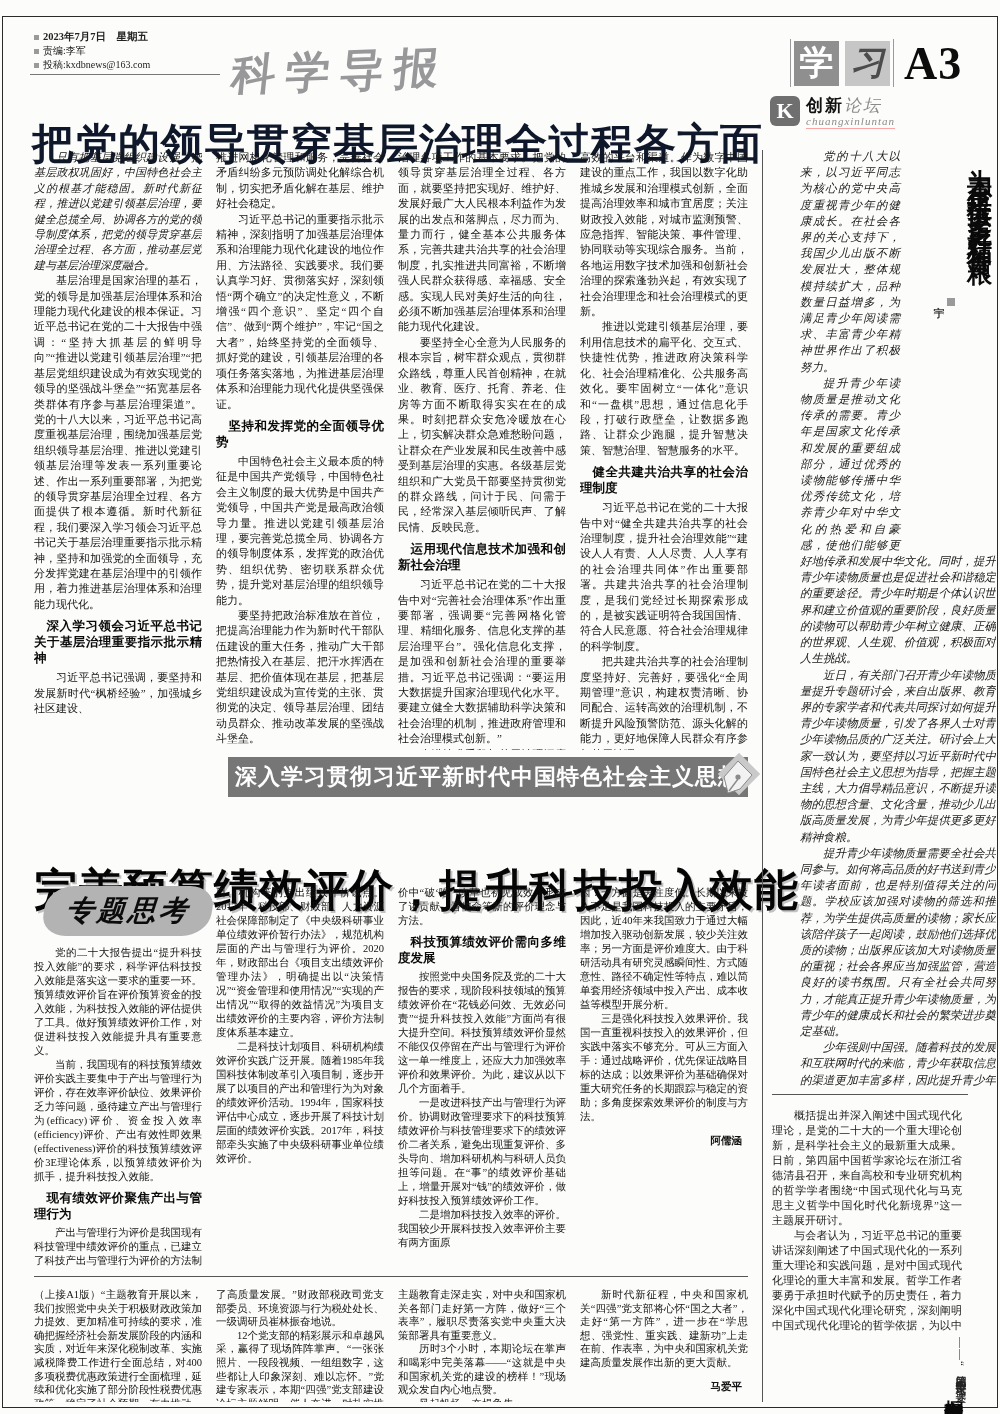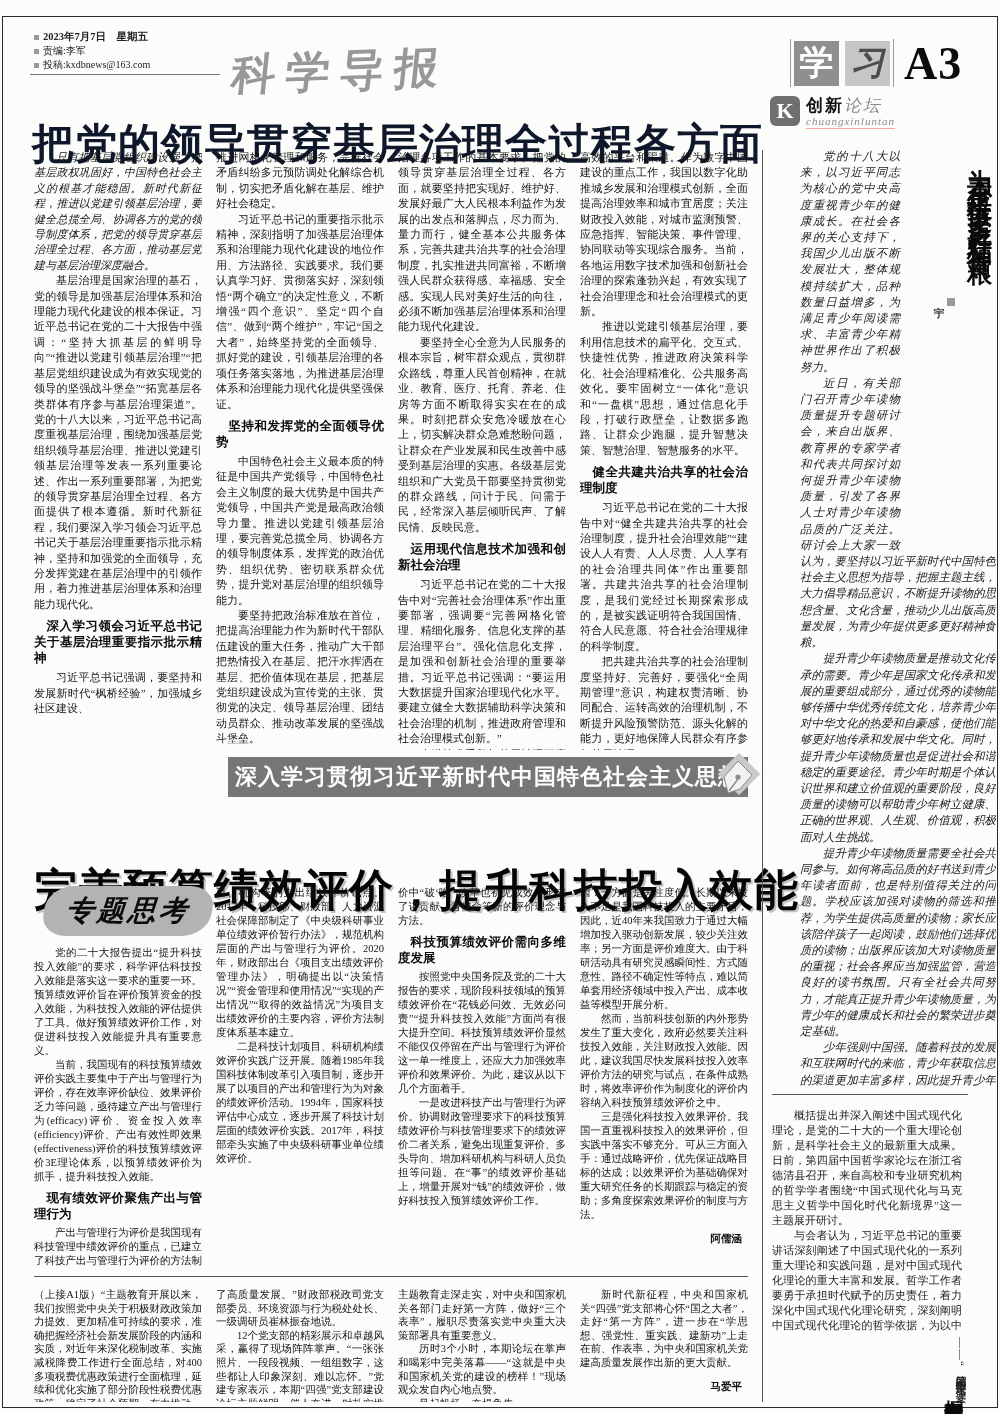--- a/index.html
+++ b/index.html
@@ -172,24 +172,24 @@
   </div>
 <div class="col fcol c2">
     <p class="para cont">目、机构等的支出绩效评价试点。2017年，科技部、财政部、人力资源社会保障部制定了《中央级科研事业单位绩效评价暂行办法》，规范机构层面的产出与管理行为评价。2020年，财政部出台《项目支出绩效评价管理办法》，明确提出以“决策情况”“资金管理和使用情况”“实现的产出情况”“取得的效益情况”为项目支出绩效评价的主要内容，评价方法制度体系基本建立。</p>
     <p class="para">二是科技计划项目、科研机构绩效评价实践广泛开展。随着1985年我国科技体制改革引入项目制，逐步开展了以项目的产出和管理行为为对象的绩效评价活动。1994年，国家科技评估中心成立，逐步开展了科技计划层面的绩效评价实践。2017年，科技部牵头实施了中央级科研事业单位绩效评价。</p>
   </div>
 <div class="col fcol c3">
     <p class="para cont">价中“破‘唯’”改革也初见成效，形成了讲贡献、看使命等新的评价理念与方法。</p>
     <h3 class="subhead">科技预算绩效评价需向多维度发展</h3>
     <p class="para">按照党中央国务院及党的二十大报告的要求，现阶段科技领域的预算绩效评价在“花钱必问效、无效必问责”“提升科技投入效能”方面尚有很大提升空间。科技预算绩效评价显然不能仅仅停留在产出与管理行为评价这一单一维度上，还应大力加强效率评价和效果评价。为此，建议从以下几个方面着手。</p>
     <p class="para">一是改进科技产出与管理行为评价。协调财政管理要求下的科技预算绩效评价与科技管理要求下的绩效评价二者关系，避免出现重复评价、多头导向、增加科研机构与科研人员负担等问题。在“事”的绩效评价基础上，增量开展对“钱”的绩效评价，做好科技投入预算绩效评价工作。</p>
+    <p class="para">二是增加科技投入效率的评价。我国较少开展科技投入效率评价主要有两方面原</p>
   </div>
 <div class="col fcol c4">
     <p class="para cont">因：一方面是关注度低。长期以来投入不足是我国科技投入的主要矛盾，因此，近40年来我国致力于通过大幅增加投入驱动创新发展，较少关注效率；另一方面是评价难度大。由于科研活动具有研究灵感瞬间性、方式随意性、路径不确定性等特点，难以简单套用经济领域中投入产出、成本收益等模型开展分析。</p>
-    <p class="para">然而，当前科技创新的内外形势发生了重大变化，政府必然要关注科技投入效能，关注财政投入效能。因此，建议我国尽快发展科技投入效率评价方法的研究与试点，在条件成熟时，将效率评价作为制度化的评价内容纳入科技预算绩效评价之中。</p>
     <p class="para">三是强化科技投入效果评价。我国一直重视科技投入的效果评价，但实践中落实不够充分。可从三方面入手：通过战略评价，优先保证战略目标的达成；以效果评价为基础确保对重大研究任务的长期跟踪与稳定的资助；多角度探索效果评价的制度与方法。</p>
     <p class="para byline">阿儒涵</p>
   </div>
 
 <div class="vdivider"></div>
 <div class="hr-main"></div>
 <div class="hr-side"></div>
 
 <div class="col ccol c1">
     <p class="para cont">（上接A1版）“主题教育开展以来，我们按照党中央关于积极财政政策加力提效、更加精准可持续的要求，准确把握经济社会新发展阶段的内涵和实质，对近年来深化税制改革、实施减税降费工作进行全面总结，对400多项税费优惠政策进行全面梳理，延续和优化实施了部分阶段性税费优惠政策，稳定了社会预期，有力推动</p>
@@ -211,22 +211,22 @@
 <div class="side1">
   <div class="float-title">
     <div class="vbyline">
       <span class="sq"></span>
       <span>宁宇</span>
     </div>
     <div class="vtitle">为青少年提供更多更好精神食粮</div>
   </div>
   <div class="kaiti">
       <p class="para">党的十八大以来，以习近平同志为核心的党中央高度重视青少年的健康成长。在社会各界的关心支持下，我国少儿出版不断发展壮大，整体规模持续扩大，品种数量日益增多，为满足青少年阅读需求、丰富青少年精神世界作出了积极努力。</p>
+      <p class="para">提升青少年读物质量是推动文化传承的需要。青少年是国家文化传承和发展的重要组成部分，通过优秀的读物能够传播中华优秀传统文化，培养青少年对中华文化的热爱和自豪感，使他们能够更好地传承和发展中华文化。同时，提升青少年读物质量也是促进社会和谐稳定的重要途径。青少年时期是个体认识世界和建立价值观的重要阶段，良好质量的读物可以帮助青少年树立健康、正确的世界观、人生观、价值观，积极面对人生挑战。</p>
       <p class="para">近日，有关部门召开青少年读物质量提升专题研讨会，来自出版界、教育界的专家学者和代表共同探讨如何提升青少年读物质量，引发了各界人士对青少年读物品质的广泛关注。研讨会上大家一致认为，要坚持以习近平新时代中国特色社会主义思想为指导，把握主题主线，大力倡导精品意识，不断提升读物的思想含量、文化含量，推动少儿出版高质量发展，为青少年提供更多更好精神食粮。</p>
-      <p class="para">提升青少年读物质量是推动文化传承的需要。青少年是国家文化传承和发展的重要组成部分，通过优秀的读物能够传播中华优秀传统文化，培养青少年对中华文化的热爱和自豪感，使他们能够更好地传承和发展中华文化。同时，提升青少年读物质量也是促进社会和谐稳定的重要途径。青少年时期是个体认识世界和建立价值观的重要阶段，良好质量的读物可以帮助青少年树立健康、正确的世界观、人生观、价值观，积极面对人生挑战。</p>
       <p class="para">提升青少年读物质量需要全社会共同参与。如何将高品质的好书送到青少年读者面前，也是特别值得关注的问题。学校应该加强对读物的筛选和推荐，为学生提供高质量的读物；家长应该陪伴孩子一起阅读，鼓励他们选择优质的读物；出版界应该加大对读物质量的重视；社会各界应当加强监管，营造良好的读书氛围。只有全社会共同努力，才能真正提升青少年读物质量，为青少年的健康成长和社会的繁荣进步奠定基础。</p>
       <p class="para">少年强则中国强。随着科技的发展和互联网时代的来临，青少年获取信息的渠道更加丰富多样，因此提升青少年读物质量的工作更显其重要性和必要性。不断促进青少年读物思想含量有效提升，让青少年读者读到的好书越来越多，必将促进下一代健康成长，帮助他们从阅读中收获丰盈的精神食粮。</p>
     </div>
 </div>
 
 <div class="phil">
   <div class="phil-body">
     <div>
         <p class="para">概括提出并深入阐述中国式现代化理论，是党的二十大的一个重大理论创新，是科学社会主义的最新重大成果。日前，第四届中国哲学家论坛在浙江省德清县召开，来自高校和专业研究机构的哲学学者围绕“中国式现代化与马克思主义哲学中国化时代化新境界”这一主题展开研讨。</p>
         <p class="para">与会者认为，习近平总书记的重要讲话深刻阐述了中国式现代化的一系列重大理论和实践问题，是对中国式现代化理论的重大丰富和发展。哲学工作者要勇于承担时代赋予的历史责任，着力深化中国式现代化理论研究，深刻阐明中国式现代化理论的哲学依据，为以中国式现代化全面推进中华民族伟大复兴贡献哲学智慧。</p>

